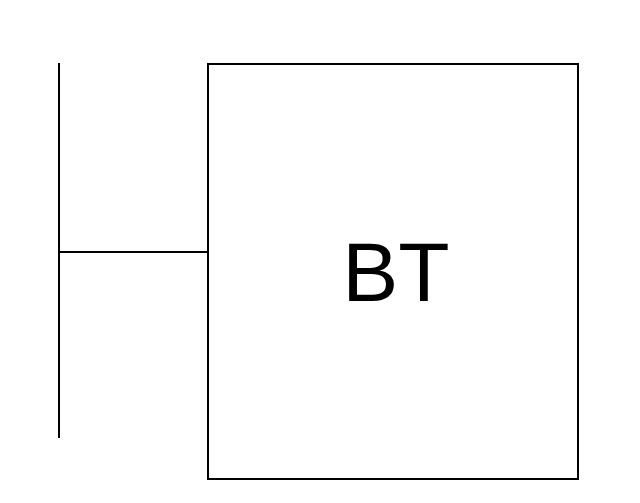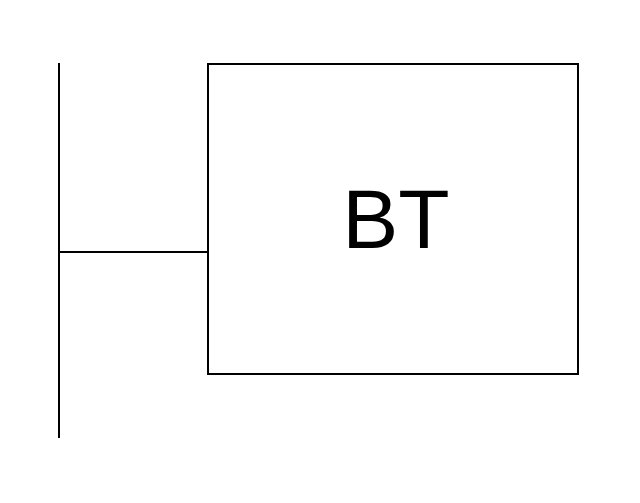--- a/index.html
+++ b/index.html
@@ -28,21 +28,21 @@
     top: 251px;
     width: 151px;
     height: 2px;
     background: #000000;
   }
   .node-box {
     position: absolute;
     left: 207px;
     top: 63px;
     width: 372px;
-    height: 312px;
+    height: 417px;
     border: 2px solid #000000;
     box-sizing: border-box;
     background: #ffffff;
     display: flex;
     align-items: center;
     justify-content: center;
   }
   .node-label {
     font-family: "Liberation Sans", sans-serif;
     font-size: 84px;

